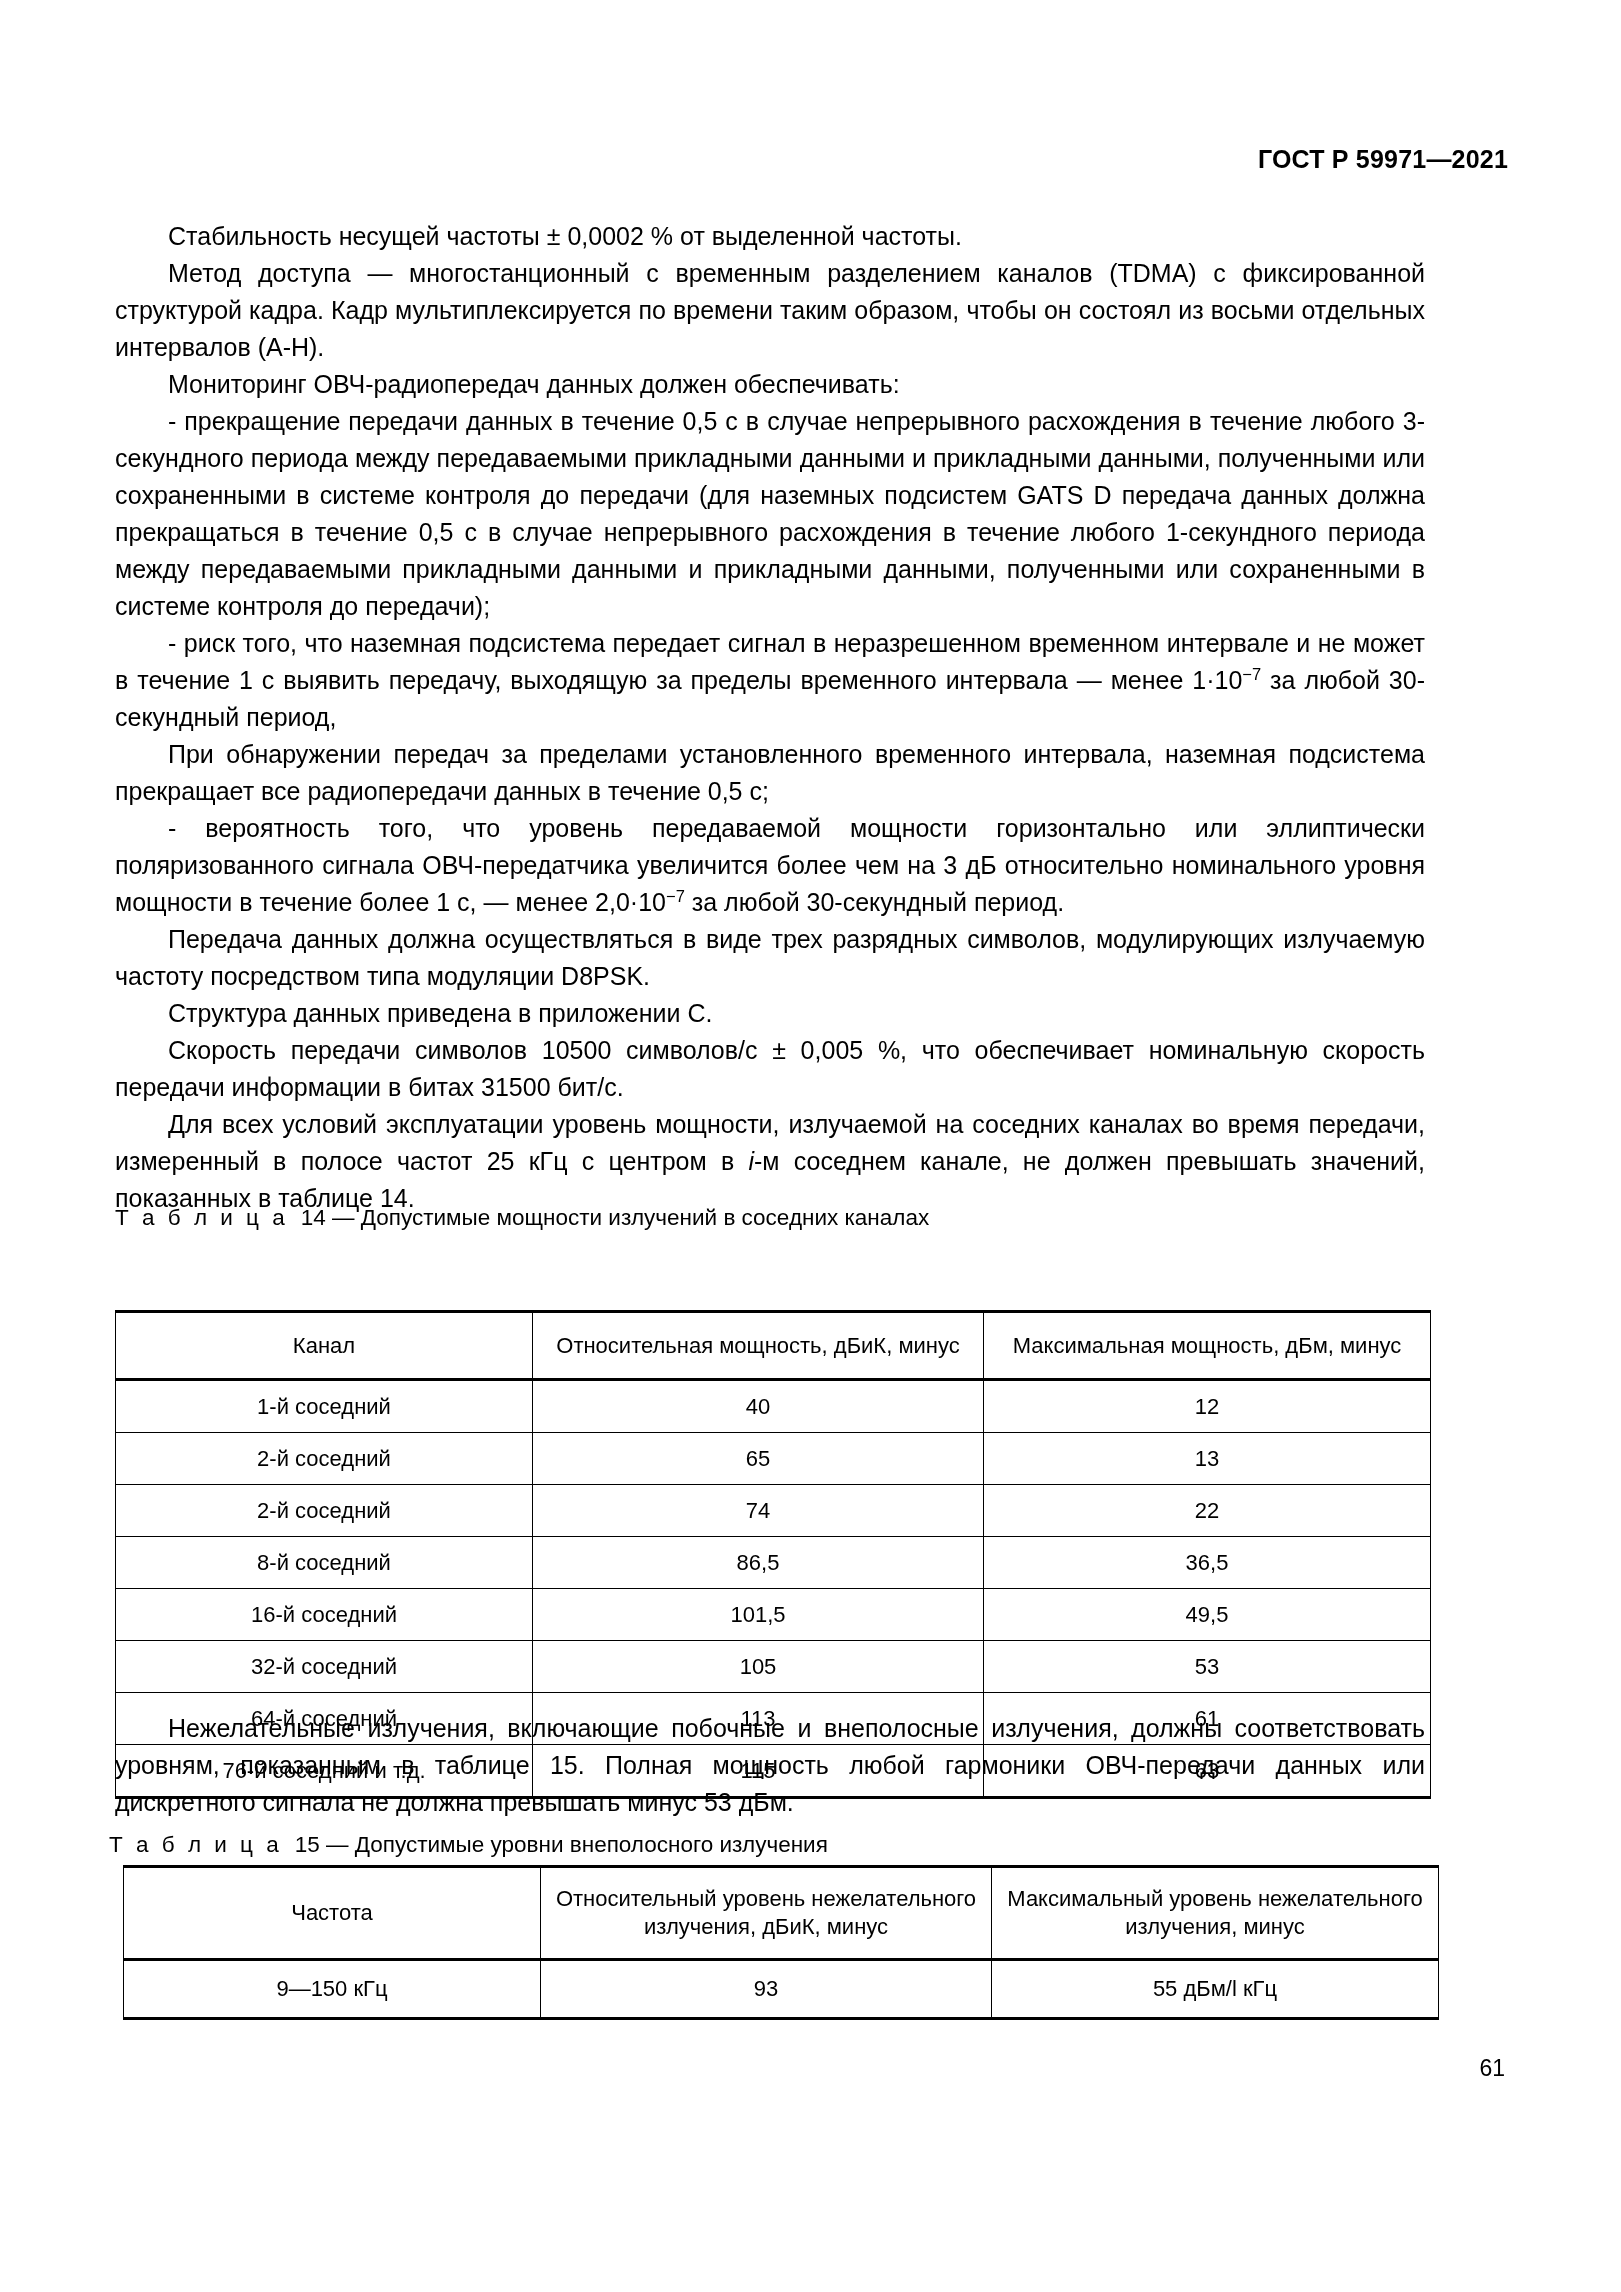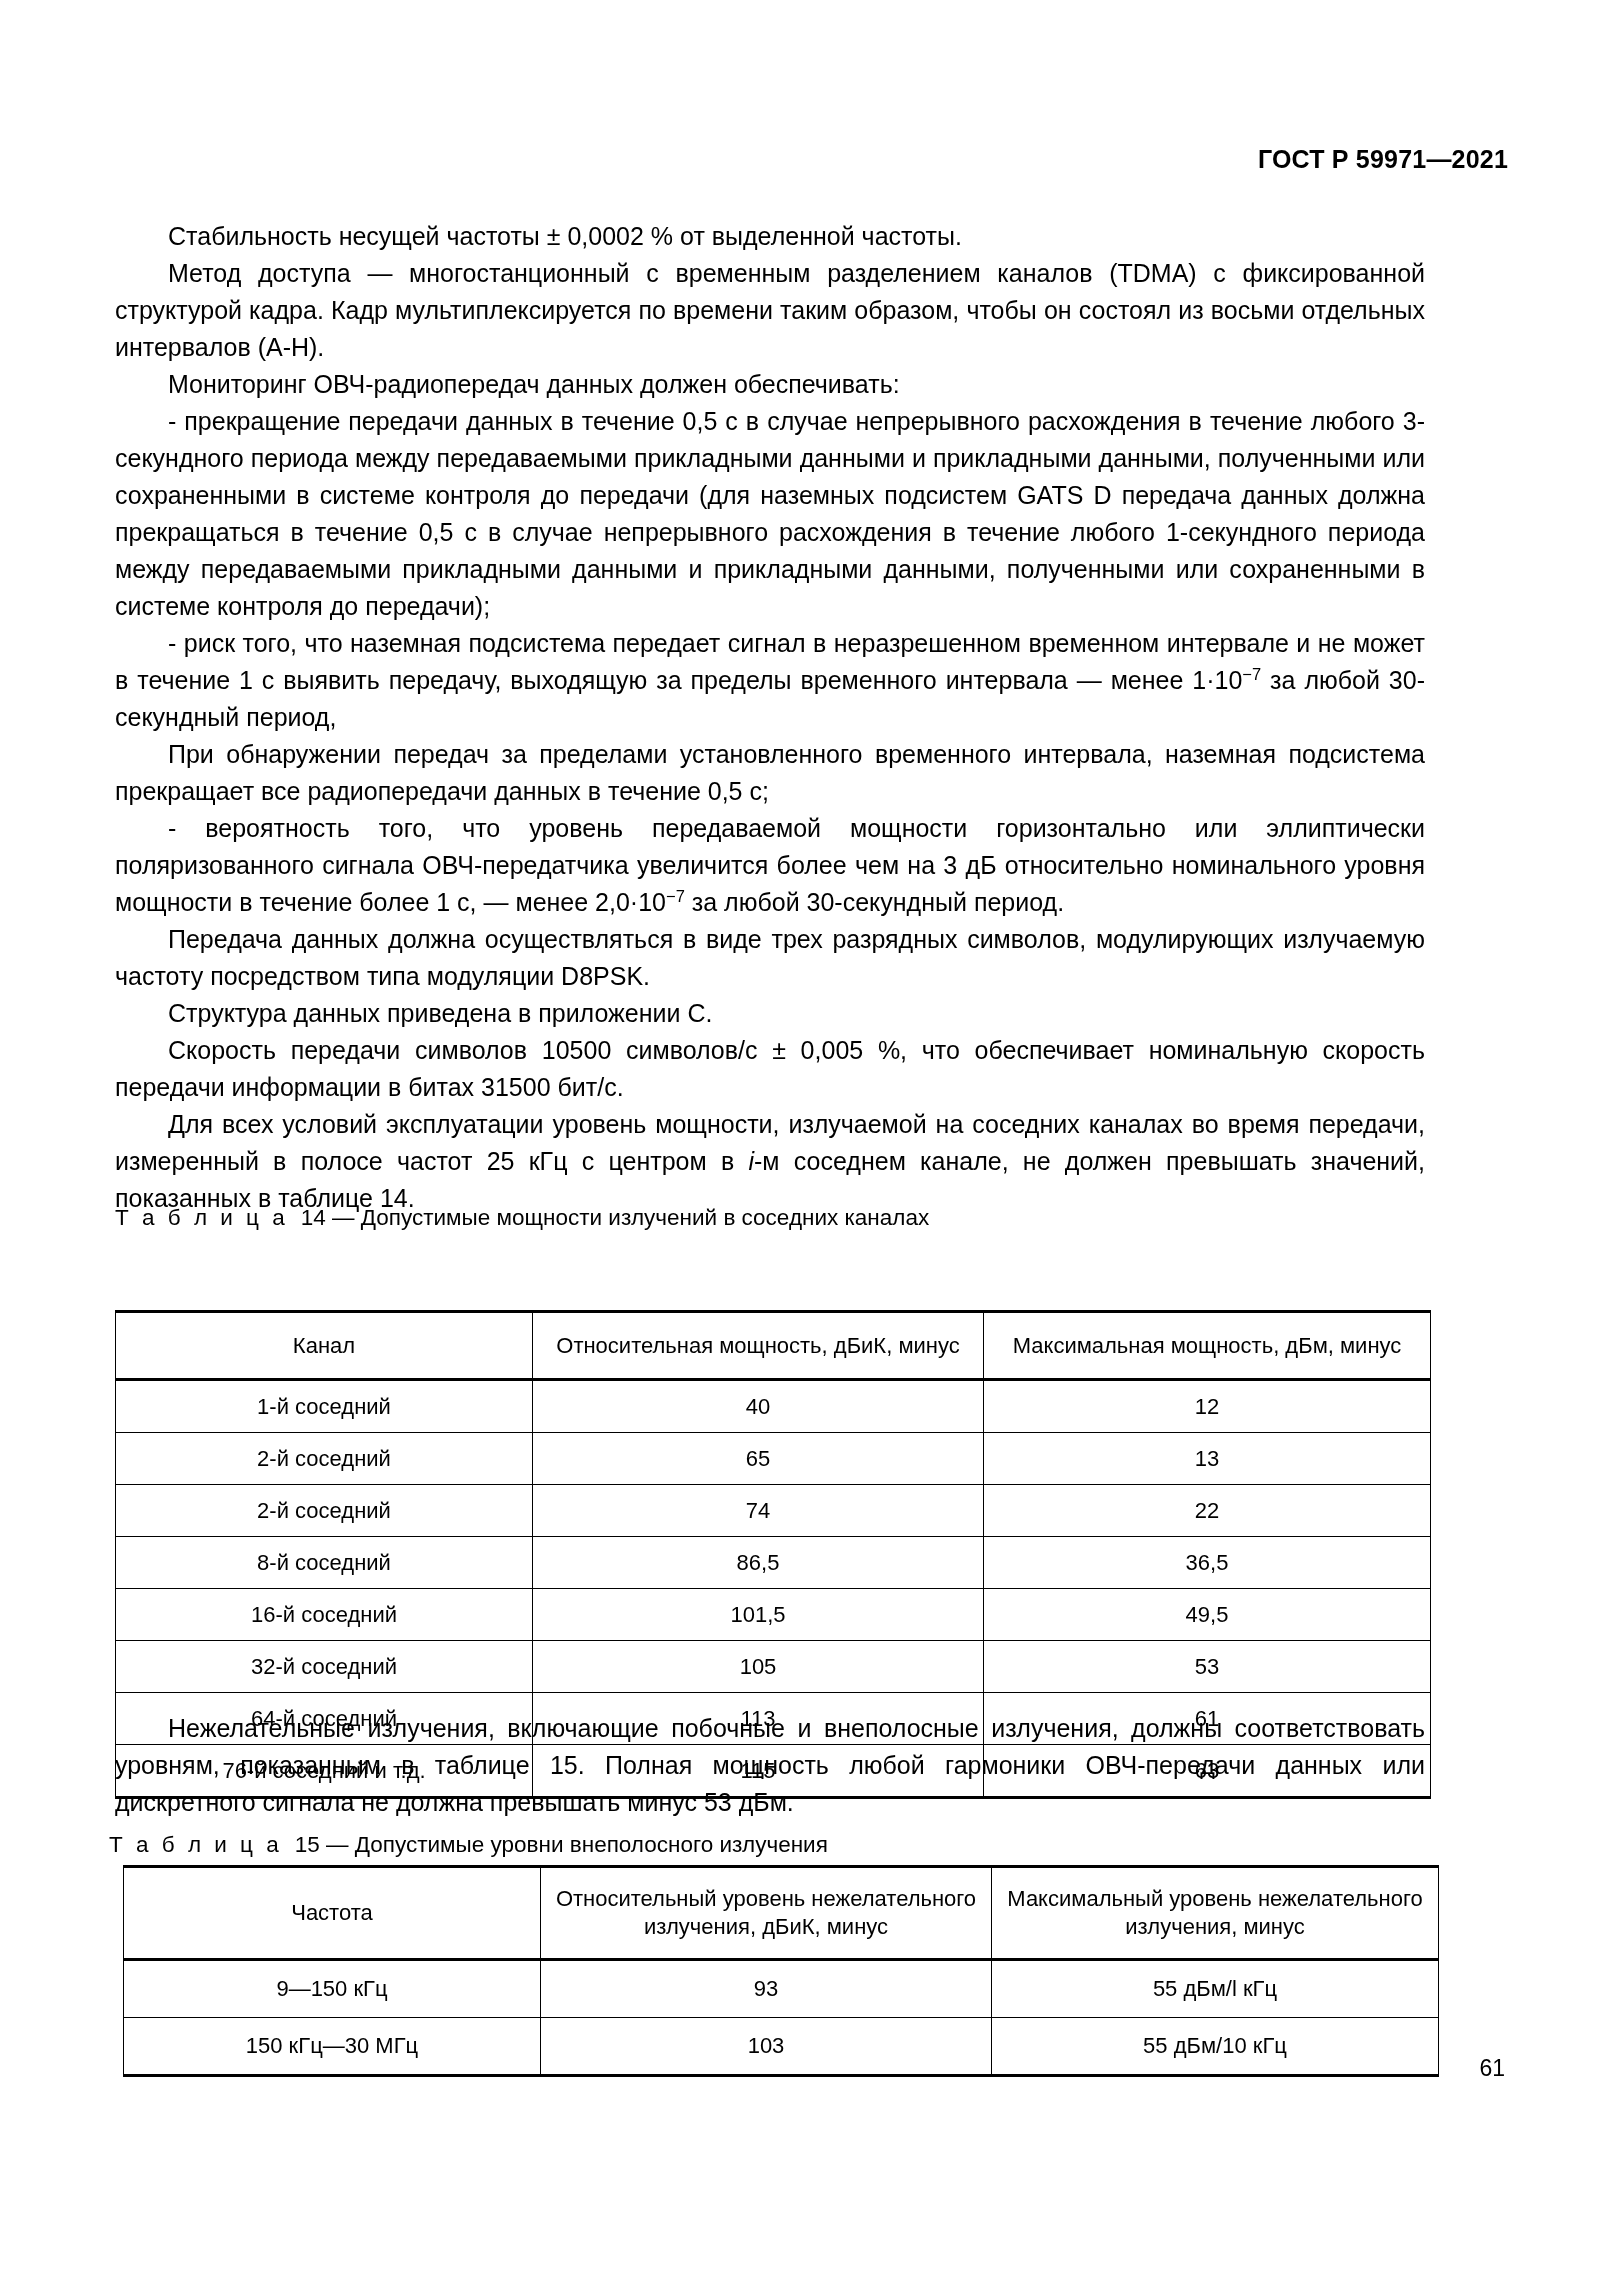--- a/index.html
+++ b/index.html
@@ -249,25 +249,20 @@
           <th>Относительный уровень нежелательного излучения, дБиК, минус</th>
           <th>Максимальный уровень нежелательного излучения, минус</th>
         </tr>
       </thead>
       <tbody>
         <tr>
           <td>9—150 кГц</td>
           <td>93</td>
           <td>55 дБм/l кГц</td>
         </tr>
-        <tr>
-          <td>150 кГц—30 МГц</td>
-          <td>103</td>
-          <td>55 дБм/10 кГц</td>
-        </tr>
       </tbody>
     </table>
   </div>
 
   <div class="pagenum">61</div>
 
 </div>
 
 
 </body></html>

